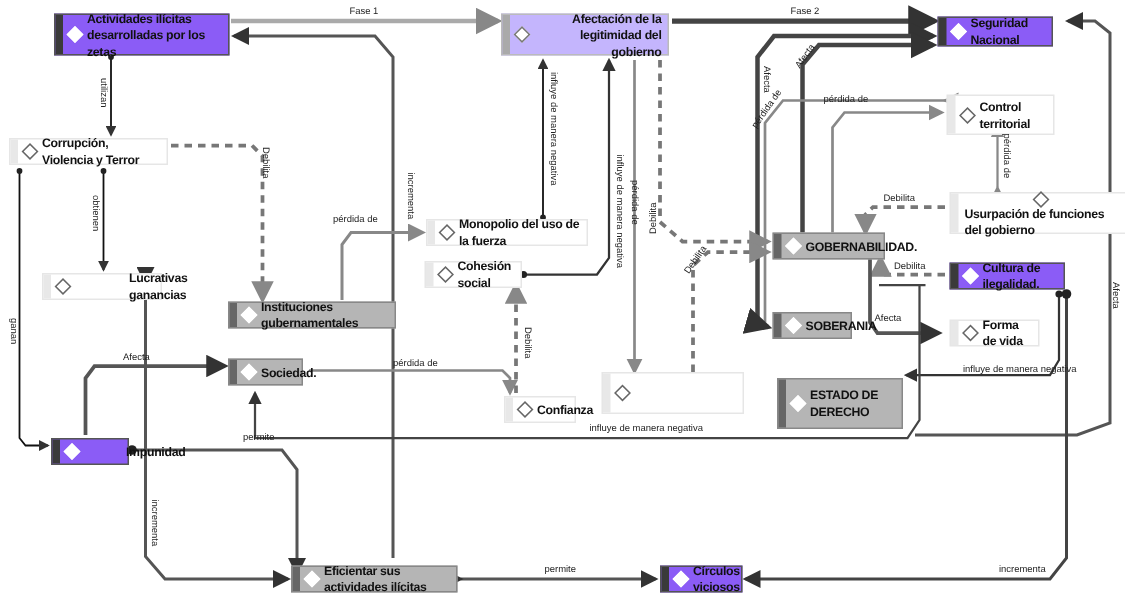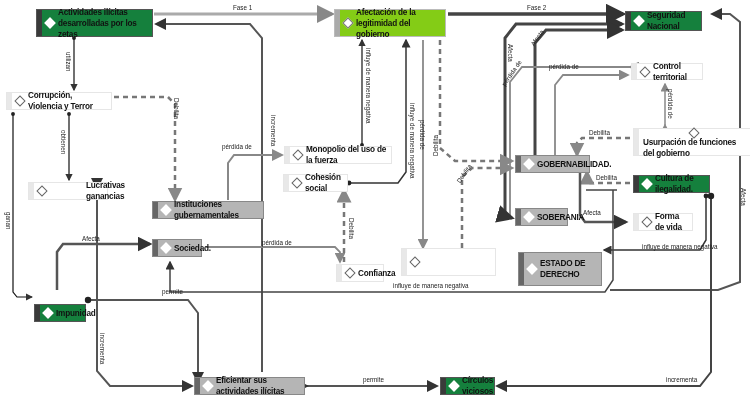--- a/index.html
+++ b/index.html
@@ -2,27 +2,27 @@
 <html><head>
 <meta charset="utf-8">
 <style>
   html, body { margin: 0; padding: 0; background: #ffffff; }
   body { width: 750px; height: 404px; position: relative; overflow: hidden; font-family: "Liberation Sans", sans-serif; }
   #diagram { position: absolute; left: 0; top: 0; width: 750px; height: 404px; }
   .node { position: absolute; box-sizing: border-box; font-size: 8.2px; font-weight: bold; color: #111; line-height: 11px; display: flex; align-items: center; padding-left: 9px; padding-right: 4px; letter-spacing: -0.2px; }
   .node .bar { position: absolute; left: 0; top: 0; bottom: 0; width: 5px; }
   .node .diamond { display: inline-block; width: 6px; height: 6px; transform: rotate(45deg); margin-right: 4px; flex: 0 0 auto; border: 1px solid #666; background: #fff; }
   .node .lbl { display: block; }
-  .style-dark { background: #15803d; border: 1px solid #555; }
+  .style-dark { background: #8b5cf6; border: 1px solid #555; }
   .style-dark .bar { background: #3a3a3a; }
   .style-dark .diamond { border-color: #fff; background: #fff; }
   .style-mid { background: #b5b5b5; border: 1px solid #888; }
   .style-mid .bar { background: #666; }
   .style-mid .diamond { border-color: #fff; background: #fff; }
-  .style-light { background: #84cc16; border: 1px solid #bbb; }
+  .style-light { background: #c4b5fd; border: 1px solid #bbb; text-align: right; }
   .style-light .bar { background: #aaa; }
   .style-light .diamond { background: #fff; border-color: #777; }
   .style-white { background: #ffffff; border: 1px solid #e6e6e6; }
   .style-white .bar { background: #e8e8e8; }
   .style-white .diamond { background: #fff; border-color: #666; }
   .elabel { position: absolute; font-size: 6.3px; color: #222; white-space: nowrap; font-family: "Liberation Sans", sans-serif; }
   .rot90 { transform-origin: 0 0; transform: rotate(90deg); }
   .rotm45 { transform-origin: 0 0; transform: rotate(-55deg); }
 </style>
 </head>
@@ -111,21 +111,21 @@
   <div class="node style-dark" style="left:625px;top:11px;width:77px;height:20px;">
       <span class="bar"></span>
       <span class="diamond"></span>
       <span class="lbl">Seguridad Nacional</span>
     </div>
   <div class="node style-white" style="left:6px;top:92px;width:106px;height:18px;">
       <span class="bar"></span>
       <span class="diamond"></span>
       <span class="lbl">Corrupción, Violencia y Terror</span>
     </div>
-  <div class="node style-white" style="left:631px;top:63px;width:72px;height:17px;">
+  <div class="node style-white" style="left:631px;top:63px;width:72px;height:27px;">
       <span class="bar"></span>
       <span class="diamond"></span>
       <span class="lbl">Control territorial</span>
     </div>
   <div class="node style-white" style="left:633px;top:128px;width:120px;height:28px;flex-direction:column;">
       <span class="bar"></span>
       <span class="diamond"></span>
       <span class="lbl">Usurpación de funciones del gobierno</span>
     </div>
   <div class="node style-white" style="left:284px;top:146px;width:108px;height:18px;">
@@ -180,21 +180,21 @@
   <div class="node style-mid" style="left:518px;top:252px;width:84px;height:34px;">
       <span class="bar"></span>
       <span class="diamond"></span>
       <span class="lbl">ESTADO DE DERECHO</span>
     </div>
   <div class="node style-white" style="left:336px;top:264px;width:48px;height:18px;">
       <span class="bar"></span>
       <span class="diamond"></span>
       <span class="lbl">Confianza</span>
     </div>
-  <div class="node style-dark" style="left:34px;top:304px;width:52px;height:18px;">
+  <div class="node style-dark" style="left:34px;top:292px;width:52px;height:18px;gap:28px;">
       <span class="bar"></span>
       <span class="diamond"></span>
       <span class="lbl">Impunidad</span>
     </div>
   <div class="node style-mid" style="left:194px;top:377px;width:111px;height:18px;">
       <span class="bar"></span>
       <span class="diamond"></span>
       <span class="lbl">Eficientar sus actividades ilícitas</span>
     </div>
   <div class="node style-dark" style="left:440px;top:377px;width:55px;height:18px;">

